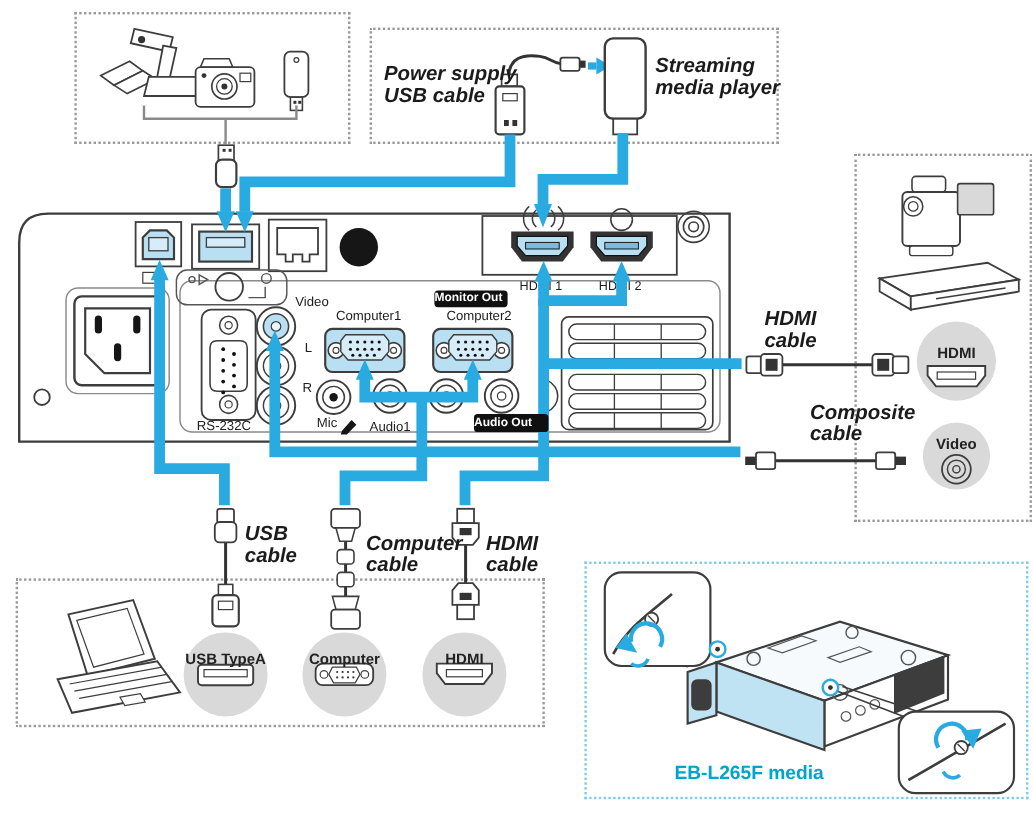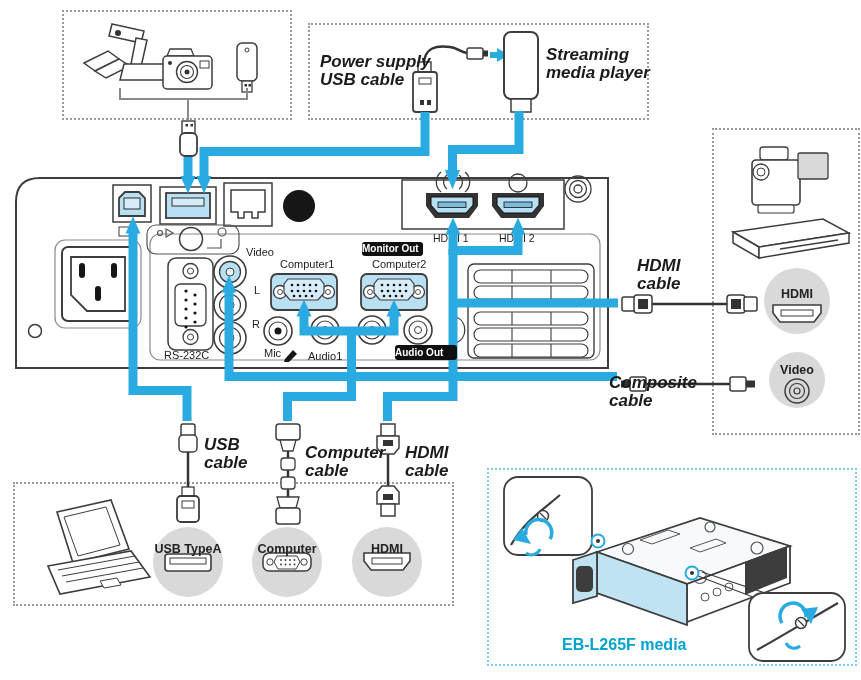--- a/index.html
+++ b/index.html
@@ -473,21 +473,21 @@
   <div class="txt port-lbl" style="left:164px;top:349px;">RS-232C</div>
   <div class="txt port-lbl" style="left:264px;top:347px;">Mic</div>
   <div class="txt port-lbl" style="left:308px;top:350px;">Audio1</div>
   <div class="txt port-lbl" style="left:357px;top:350px;padding-left:48px;">Audio2</div>
   <div class="badge" style="left:395px;top:345px;width:62px;height:15px;line-height:15px;">Audio Out</div>
 
   <div class="txt cable-lbl" style="left:637px;top:257px;">
     <div>HDMI</div>
     <div>cable</div>
   </div>
-  <div class="txt cable-lbl" style="left:609px;top:335px;margin-top:39px;">
+  <div class="txt cable-lbl" style="left:675px;top:335px;">
     <div>Composite</div>
     <div>cable</div>
   </div>
   <div class="txt circle-lbl" style="left:797px;top:287px;">HDMI</div>
   <div class="txt circle-lbl" style="left:797px;top:363px;">Video</div>
 
   <div class="txt cable-lbl" style="left:204px;top:436px;">
     <div>USB</div>
     <div>cable</div>
   </div>

